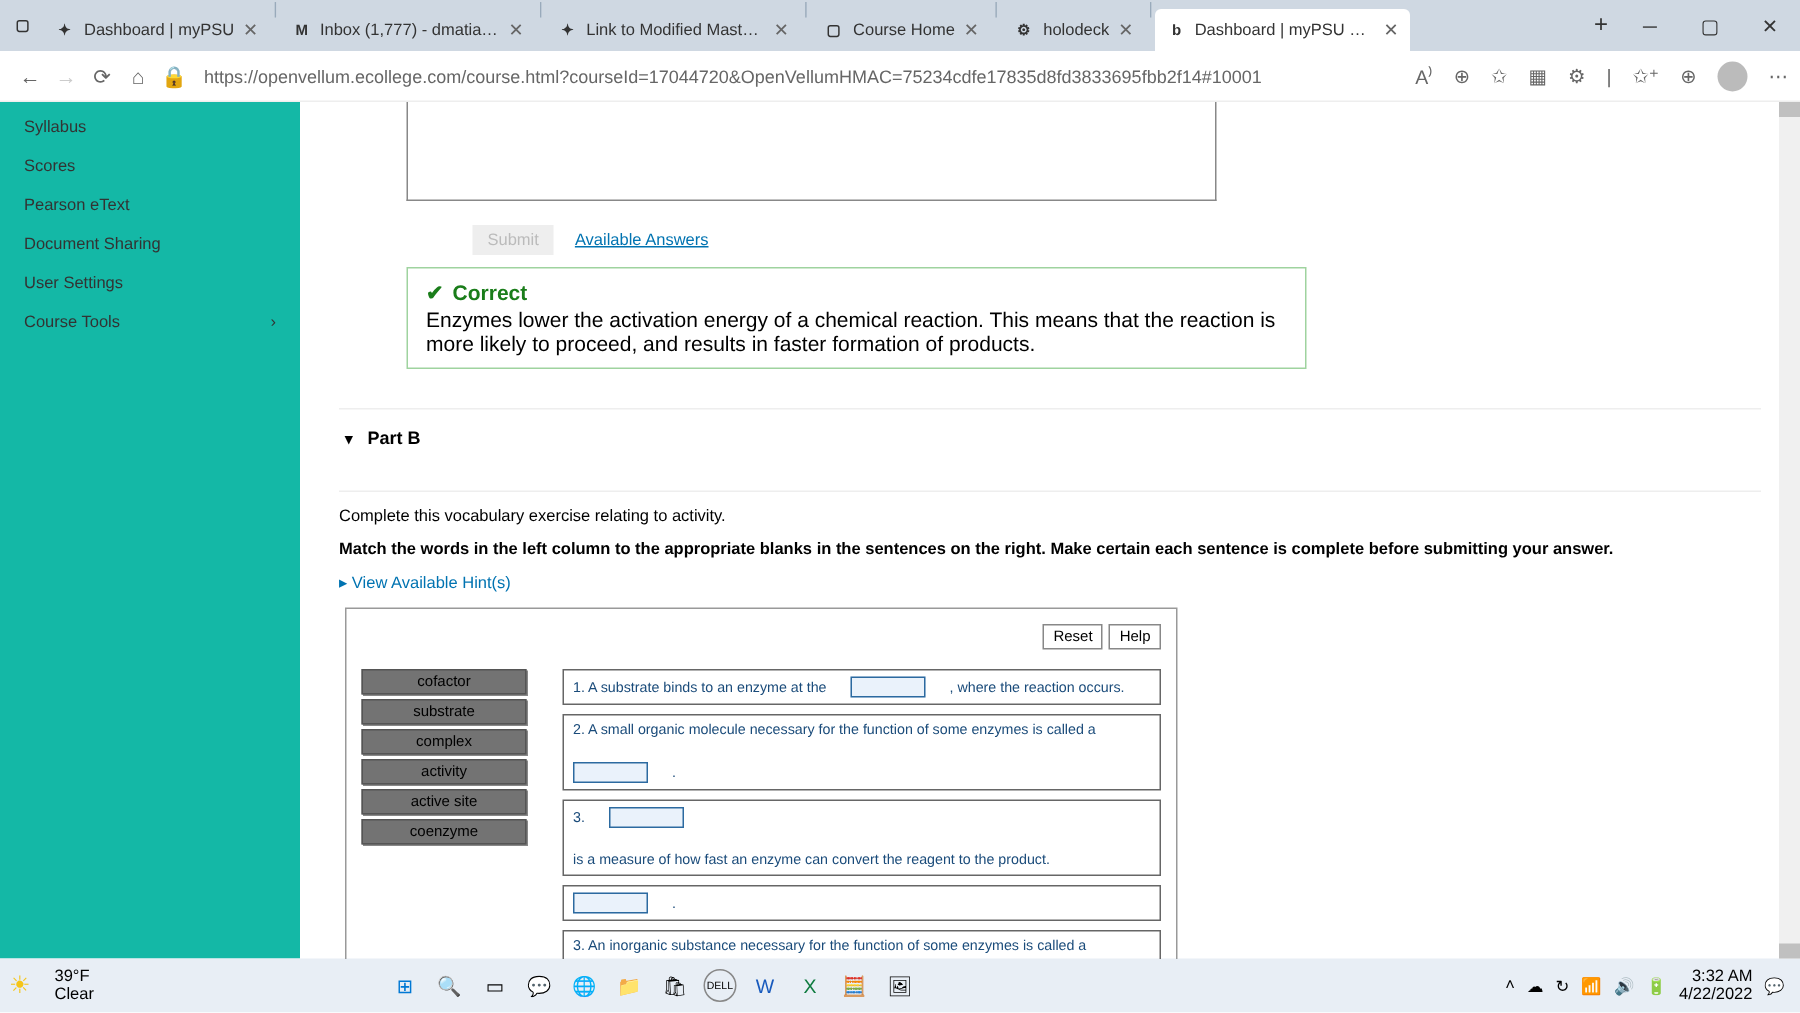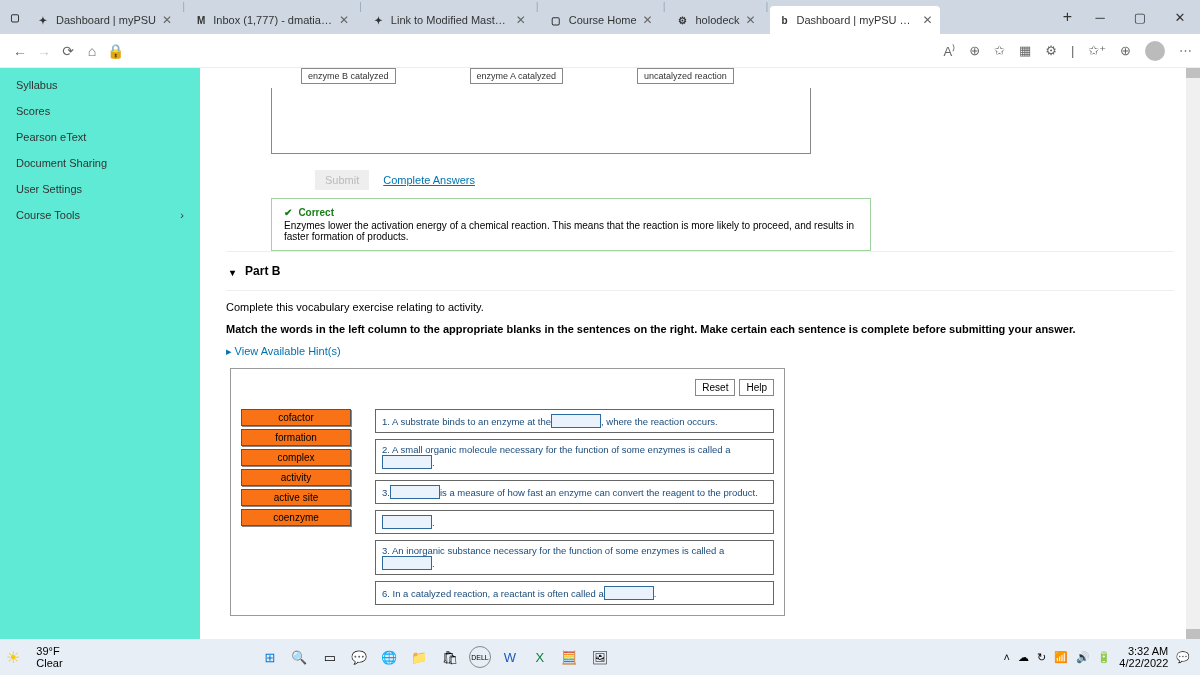--- a/index.html
+++ b/index.html
@@ -14,58 +14,58 @@
 .browser-tabs .win-controls { margin-left: auto; display: flex; align-items: center; color: #333; }
 .browser-tabs .win-controls span { width: 40px; text-align: center; font-size: 13px; }
 
 .addr-bar { height: 34px; background: #fff; border-bottom: 1px solid #eee; display: flex; align-items: center; padding: 0 8px; font-size: 12px; color: #666; }
 .addr-bar .nav-icn { width: 24px; text-align: center; color: #666; font-size: 14px; }
 .addr-bar .url { margin-left: 8px; flex: 0 0 auto; }
 .addr-bar .right-icons { margin-left: auto; display: flex; align-items: center; gap: 14px; color: #666; font-size: 13px; }
 
 
 .main { display: flex; height: calc(100% - 34px - 34px - 36px); }
-.sidebar { width: 200px; background: #5eead4; border-right: 0; padding-top: 4px; font-size: 11px; }
+.sidebar { width: 200px; background: #14b8a6; border-right: 0; padding-top: 4px; font-size: 11px; }
 .sidebar .item { padding: 7px 16px; color: #333; cursor: pointer; display: flex; justify-content: space-between; }
 .content { flex: 1; overflow-y: auto; padding: 0 26px 10px 26px; position: relative; }
 .scroll-indicator { position: absolute; right: 0; top: 0; bottom: 0; width: 14px; background: #f0f0f0; }
 .scroll-thumb { position: absolute; right: 0; width: 14px; background: #c0c0c0; }
 
 
 .reaction-box { border: 0; margin: 0 0 10px 0; padding: 0 0 6px 0; }
 .reaction-inner { margin: 0 0 0 45px; width: 540px; height: 66px; border: 1px solid #888; border-top: 0; position: relative; }
 .dropzone-labels { display: flex; gap: 74px; margin-left: 75px; margin-bottom: 4px; }
 .dz { border: 1px solid #888; background: #fff; padding: 2px 6px; font-size: 9px; color: #333; }
 
 .submit-row { margin: 8px 0 8px 45px; display: flex; align-items: center; gap: 14px; font-size: 11px; padding-left: 44px; }
 .btn-disabled { background: #eee; color: #bbb; border: 0; padding: 4px 10px; font-size: 11px; }
 .link-blue { color: #0073b1; text-decoration: underline; cursor: pointer; }
 
-.correct-box { margin-left: 45px; border: 1px solid #9fd39f; max-width: 600px; padding: 8px 12px; font-size: 10px; }
+.correct-box { margin-left: 45px; border: 1px solid #9fd39f; max-width: 600px; padding: 8px 12px; font-size: 14px; }
 .correct-box .hd { color: #1a7d1a; font-weight: bold; display: flex; align-items: center; gap: 6px; margin-bottom: 2px; }
 .correct-box .hd::before { content: "✔"; color: #1a7d1a; }
 
 
-.part-header { margin-left: 0; display: flex; align-items: flex-end; gap: 10px; font-size: 12px; font-weight: bold; border-top: 1px solid #eee; border-bottom: 1px solid #eee; padding: 12px 0 12px 4px; }
+.part-header { margin-top: 26px; margin-left: 0; display: flex; align-items: flex-end; gap: 10px; font-size: 12px; font-weight: bold; border-top: 1px solid #eee; border-bottom: 1px solid #eee; padding: 12px 0 28px 4px; }
 .part-header::before { content: "▾"; font-size: 10px; }
 
 .instr { font-size: 11px; margin: 10px 0; }
 .hints-link { color: #0073b1; font-size: 11px; cursor: pointer; }
 .hints-link::before { content: "▸ "; }
 
 .exercise-box { border: 1px solid #999; margin-top: 10px; padding: 10px; max-width: 555px; margin-left: 4px; position: relative; }
 .ex-toolbar { position: absolute; right: 10px; top: 10px; display: flex; gap: 4px; }
 .ex-toolbar button { font-size: 10px; padding: 2px 6px; border: 1px solid #888; background: #fff; cursor: pointer; }
 
 .ex-body { display: flex; gap: 24px; margin-top: 30px; }
 .word-bank { display: flex; flex-direction: column; gap: 3px; width: 110px; }
-.word-bank .word { border: 1px solid #555; padding: 2px; text-align: center; font-size: 10px; cursor: grab; background: #f97316; box-shadow: 1px 1px 0 #888; }
+.word-bank .word { border: 1px solid #555; padding: 2px; text-align: center; font-size: 10px; cursor: grab; background: #737373; box-shadow: 1px 1px 0 #888; }
 
 .sentences { display: flex; flex-direction: column; gap: 6px; flex: 1; }
-.sentence { border: 1px solid #666; padding: 4px 6px; font-size: 9.5px; display: flex; flex-wrap: wrap; align-items: center; gap: 0; color: #1a4b7a; }
+.sentence { border: 1px solid #666; padding: 4px 6px; font-size: 9.5px; display: flex; flex-wrap: wrap; align-items: center; gap: 16px; color: #1a4b7a; }
 .blank { display: inline-block; width: 50px; height: 14px; border: 1px solid #2c6aa0; background: #eaf2fb; }
 
 
 .taskbar { position: absolute; bottom: 0; left: 0; right: 0; height: 36px; background: #e8eef5; display: flex; align-items: center; font-size: 11px; }
 .weather { display: flex; flex-direction: column; margin-left: 16px; line-height: 1.1; }
 .tb-center { margin: 0 auto; display: flex; gap: 8px; align-items: center; }
 .tb-icon { width: 22px; height: 22px; display: inline-flex; align-items: center; justify-content: center; font-size: 13px; }
 .tb-right { margin-left: auto; display: flex; align-items: center; gap: 8px; margin-right: 10px; }
 .clock { text-align: right; line-height: 1.1; }
 </style>
@@ -118,20 +118,21 @@
     <span>✕</span>
   </div>
 </div>
 
 <div class="addr-bar">
   <span class="nav-icn">←</span>
   <span class="nav-icn" style="color:#ccc">→</span>
   <span class="nav-icn">⟳</span>
   <span class="nav-icn">⌂</span>
   <span class="nav-icn">🔒</span>
+  <span class="url">https://openvellum.ecollege.com/course.html?courseId=17044720&amp;OpenVellumHMAC=75234cdfe17835d8fd3833695fbb2f14#10001</span>
   <div class="right-icons">
     <span>A⁾</span>
     <span>⊕</span>
     <span>✩</span>
     <span>▦</span>
     <span>⚙</span>
     <span>|</span>
     <span>✩⁺</span>
     <span>⊕</span>
     <span style="width:20px;height:20px;border-radius:50%;background:#bbb;"></span>
@@ -162,30 +163,25 @@
       </div>
     </div>
 
   <div class="content">
     <div class="scroll-indicator">
       <div class="scroll-thumb" style="top:0;height:10px"></div>
       <div class="scroll-thumb" style="bottom:0;height:10px"></div>
     </div>
 
     <div class="reaction-box">
-      <div class="dropzone-labels" id="dz-labels">
-          <span class="dz">enzyme B catalyzed</span>
-          <span class="dz">enzyme A catalyzed</span>
-          <span class="dz">uncatalyzed reaction</span>
-        </div>
       <div class="reaction-inner"></div>
     </div>
     <div class="submit-row">
       <button class="btn-disabled">Submit</button>
-      <span class="link-blue">Complete Answers</span>
+      <span class="link-blue">Available Answers</span>
     </div>
     <div class="correct-box">
       <div class="hd">Correct</div>
       <div>Enzymes lower the activation energy of a chemical reaction. This means that the reaction is more likely to proceed, and results in faster formation of products.</div>
     </div>
 
     <div class="part-header">
       <span>Part B</span>
     </div>
 
@@ -194,21 +190,21 @@
     <div class="hints-link">View Available Hint(s)</div>
 
     <div class="exercise-box">
       <div class="ex-toolbar">
         <button>Reset</button>
         <button>Help</button>
       </div>
       <div class="ex-body">
         <div class="word-bank" id="word-bank">
             <div class="word">cofactor</div>
-            <div class="word">formation</div>
+            <div class="word">substrate</div>
             <div class="word">complex</div>
             <div class="word">activity</div>
             <div class="word">active site</div>
             <div class="word">coenzyme</div>
           </div>
         <div class="sentences" id="sentences">
             <div class="sentence">
               <span>1. A substrate binds to an enzyme at the</span> 
               <span class="blank"></span> 
               <span>, where the reaction occurs.</span>

